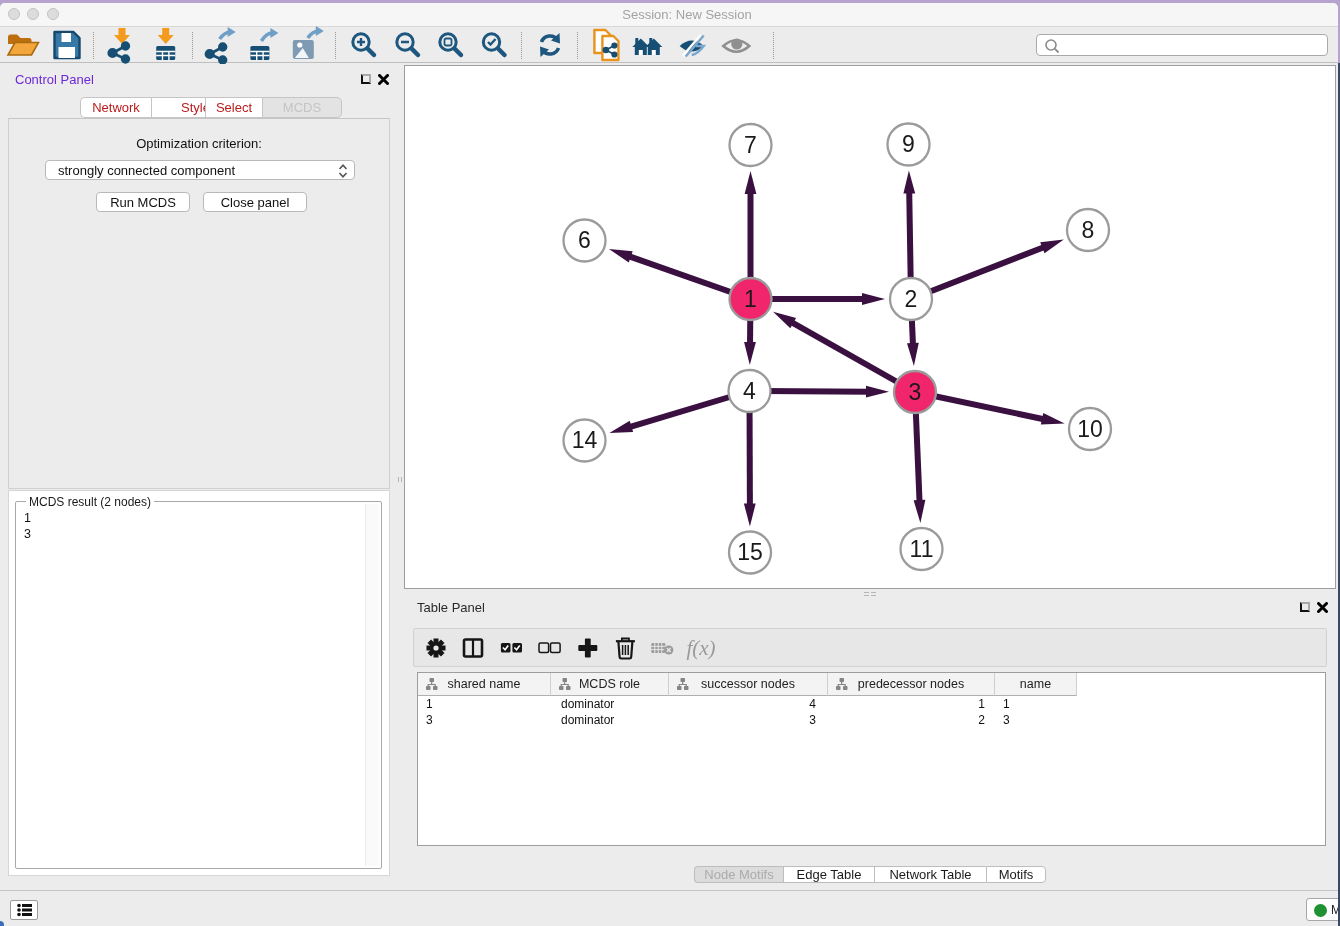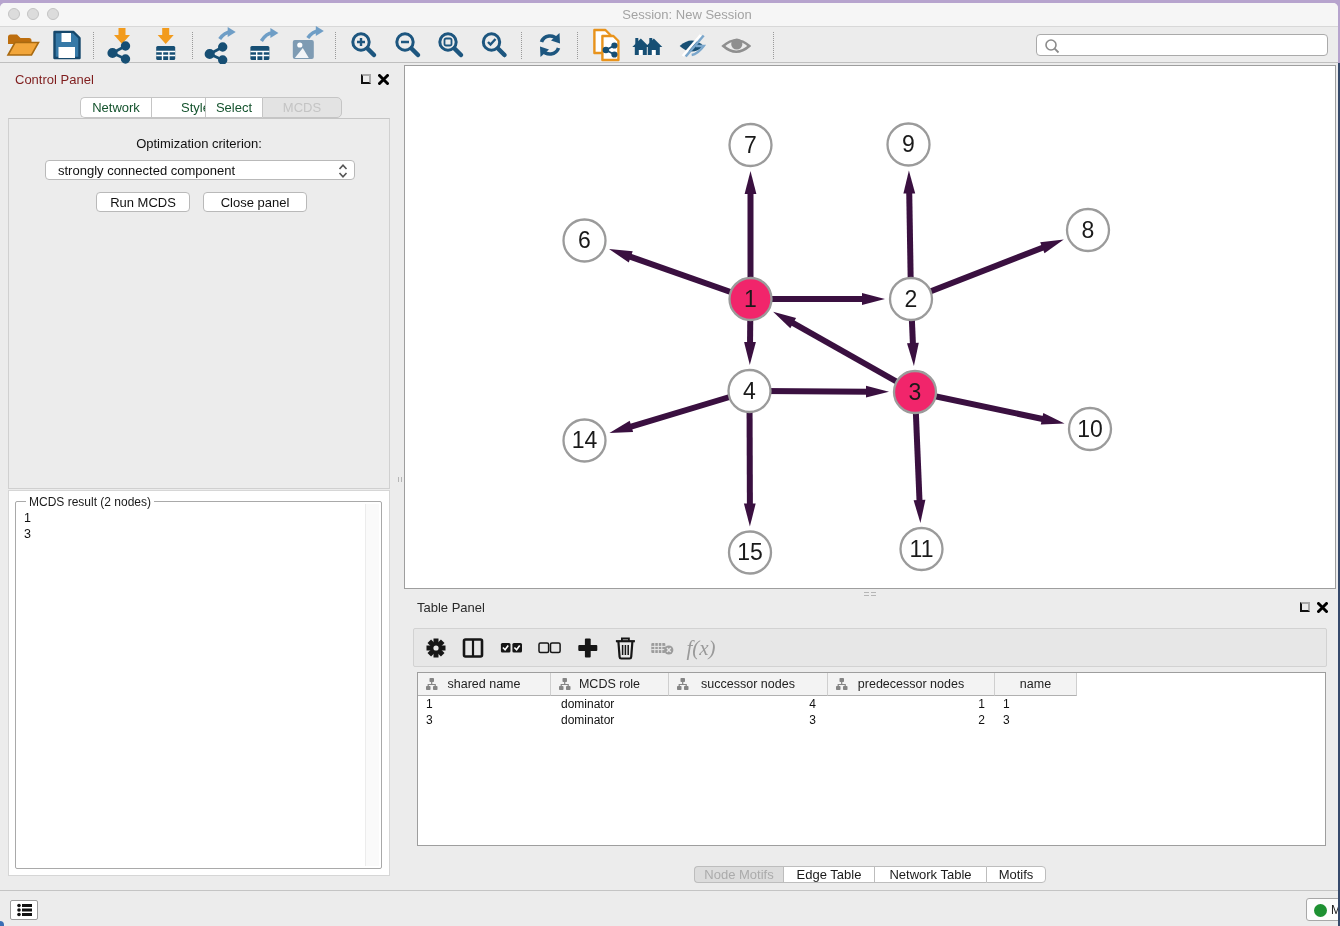--- a/index.html
+++ b/index.html
@@ -7,22 +7,22 @@
 body { font-family:"Liberation Sans", sans-serif; background:#b7a4ce; position:relative; }
 .abs { position:absolute; }
 #win { position:absolute; left:0; top:3px; width:1338px; height:923px; background:#ececec; border-radius:5px 5px 0 0; overflow:hidden; }
 #titlebar { position:absolute; left:0; top:0; width:1340px; height:24px; background:#f6f6f6; border-bottom:1px solid #d8d8d8; }
 .tl { position:absolute; top:5px; width:12px; height:12px; border-radius:50%; background:#dcdcdc; border:1px solid #c3c3c3; }
 #ttext { position:absolute; top:4px; left:0; width:1340px; text-align:center; font-size:13px; color:#a3a3a3;margin-left:17px; }
 #toolbar { position:absolute; left:0; top:25px; width:1340px; height:35px; background:#ececec; border-bottom:1px solid #bfbfbf; }
 .sep { position:absolute; top:4px; height:27px; width:0; border-left:1px dotted #999; }
 #search { position:absolute; left:1036px; top:31px; width:292px; height:22px; background:#fff; border:1px solid #aaa; border-radius:4px; }
 
-#cp-title { position:absolute; left:15px; top:69px; font-size:13px; color:#7f1d1d; }
-.tab { position:absolute; top:93.5px; height:21px; background:#fff; border:1px solid #c5c5c5; border-right:none; font-size:13px; color:#14532d; text-align:center; line-height:20px; }
+#cp-title { position:absolute; left:15px; top:69px; font-size:13px; color:#6d28d9; }
+.tab { position:absolute; top:93.5px; height:21px; background:#fff; border:1px solid #c5c5c5; border-right:none; font-size:13px; color:#b91c1c; text-align:center; line-height:20px; }
 #cp-body { position:absolute; left:8px; top:114.5px; width:382px; height:371px; background:#ececec; border:1px solid #d0d0d0; border-top:1px solid #c5c5c5; }
 #cp-lower { position:absolute; left:8px; top:487px; width:382px; height:386px; background:#fff; border:1px solid #d6d6d6; }
 #mcds-group { position:absolute; left:6px; top:10px; width:367px; height:368px; border:1px solid #a9a9a9; border-radius:2px; }
 #mcds-label { position:absolute; left:10px; top:-7px; background:#fff; padding:0 3px; font-size:12px; color:#1a1a1a; }
 .btn { position:absolute; background:#fff; border:1px solid #b9b9b9; border-radius:4px; font-size:13px; color:#111; text-align:center; }
 
 #netwin { position:absolute; left:404px; top:61.5px; width:932px; height:524px; border:1px solid #9e9e9e; background:#fff; }
 #nettitle { position:absolute; left:0; top:0; width:930px; height:21px; background:linear-gradient(#f7f7f7,#d9d9d9); border-bottom:1px solid #a8a8a8; }
 .light { position:absolute; top:4px; width:13px; height:13px; border-radius:50%; }
 #netname { position:absolute; top:3px; width:930px; text-align:center; font-size:13px; color:#111; }

